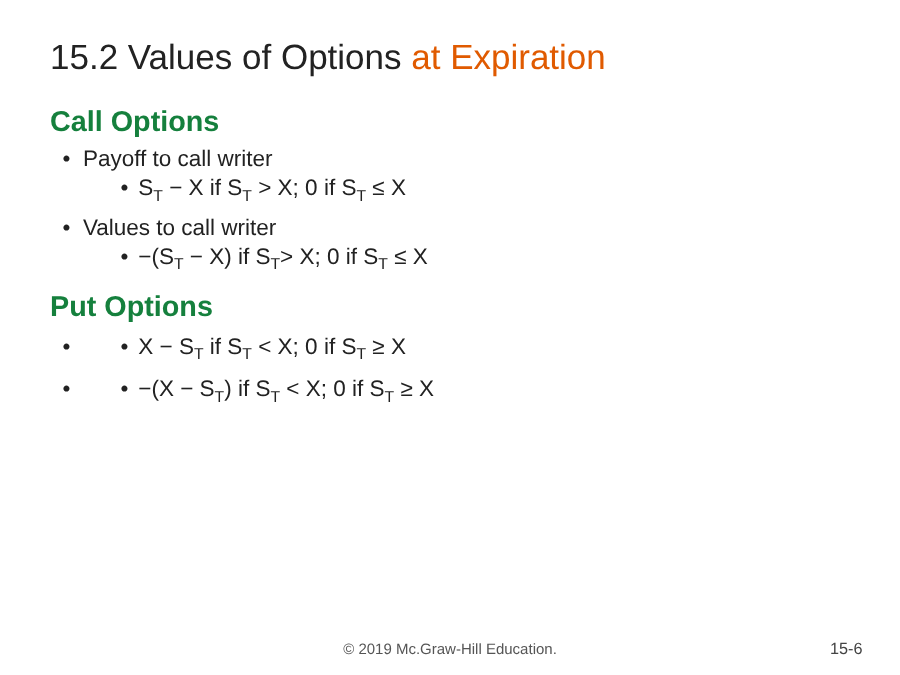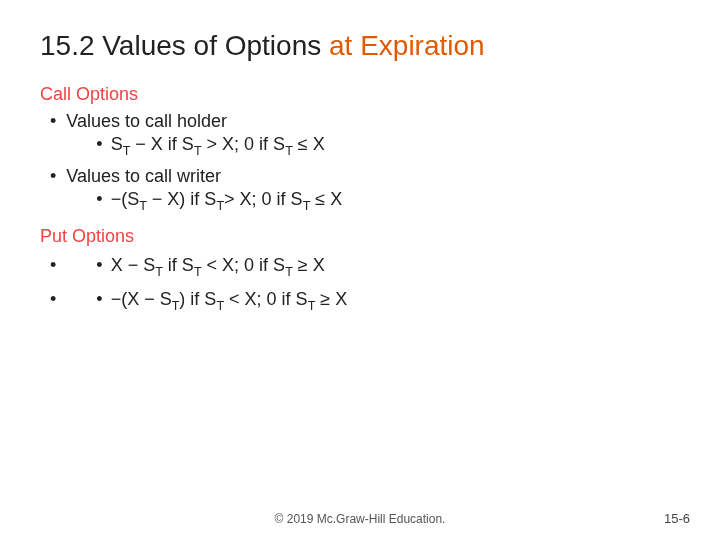--- a/index.html
+++ b/index.html
@@ -21,24 +21,24 @@
     .title {
       font-size: 28px;
       font-weight: normal;
       margin-bottom: 22px;
       color: #222222;
     }
     .title-accent {
       color: #e05a00;
     }
     .section-heading {
-      font-size: 18px;
-      font-weight: normal;
+      font-size: 23px;
+      font-weight: bold;
       margin-bottom: 6px;
-      color: #ef4444;
+      color: #15803d;
     }
     .bullet-list {
       list-style: none;
       margin-left: 10px;
       margin-bottom: 10px;
     }
     .bullet-list li {
       margin-bottom: 4px;
       display: flex;
       align-items: baseline;
@@ -99,21 +99,21 @@
   </div>
 
   <div>
     <div class="section-heading">Call Options</div>
 
     <ul class="bullet-list">
 
       <li>
         <span class="bullet-dot">•</span>
         <div>
-          <span>Values to call holder</span>
+          <span>Payoff to call writer</span>
           <ul class="sub-bullet-list">
             <li>
               <span class="sub-dot">•</span>
               <span class="math-text">
                 S<sub>T</sub> − X if S<sub>T</sub> &gt; X; 0 if S<sub>T</sub> ≤ X
               </span>
             </li>
           </ul>
         </div>
       </li>

